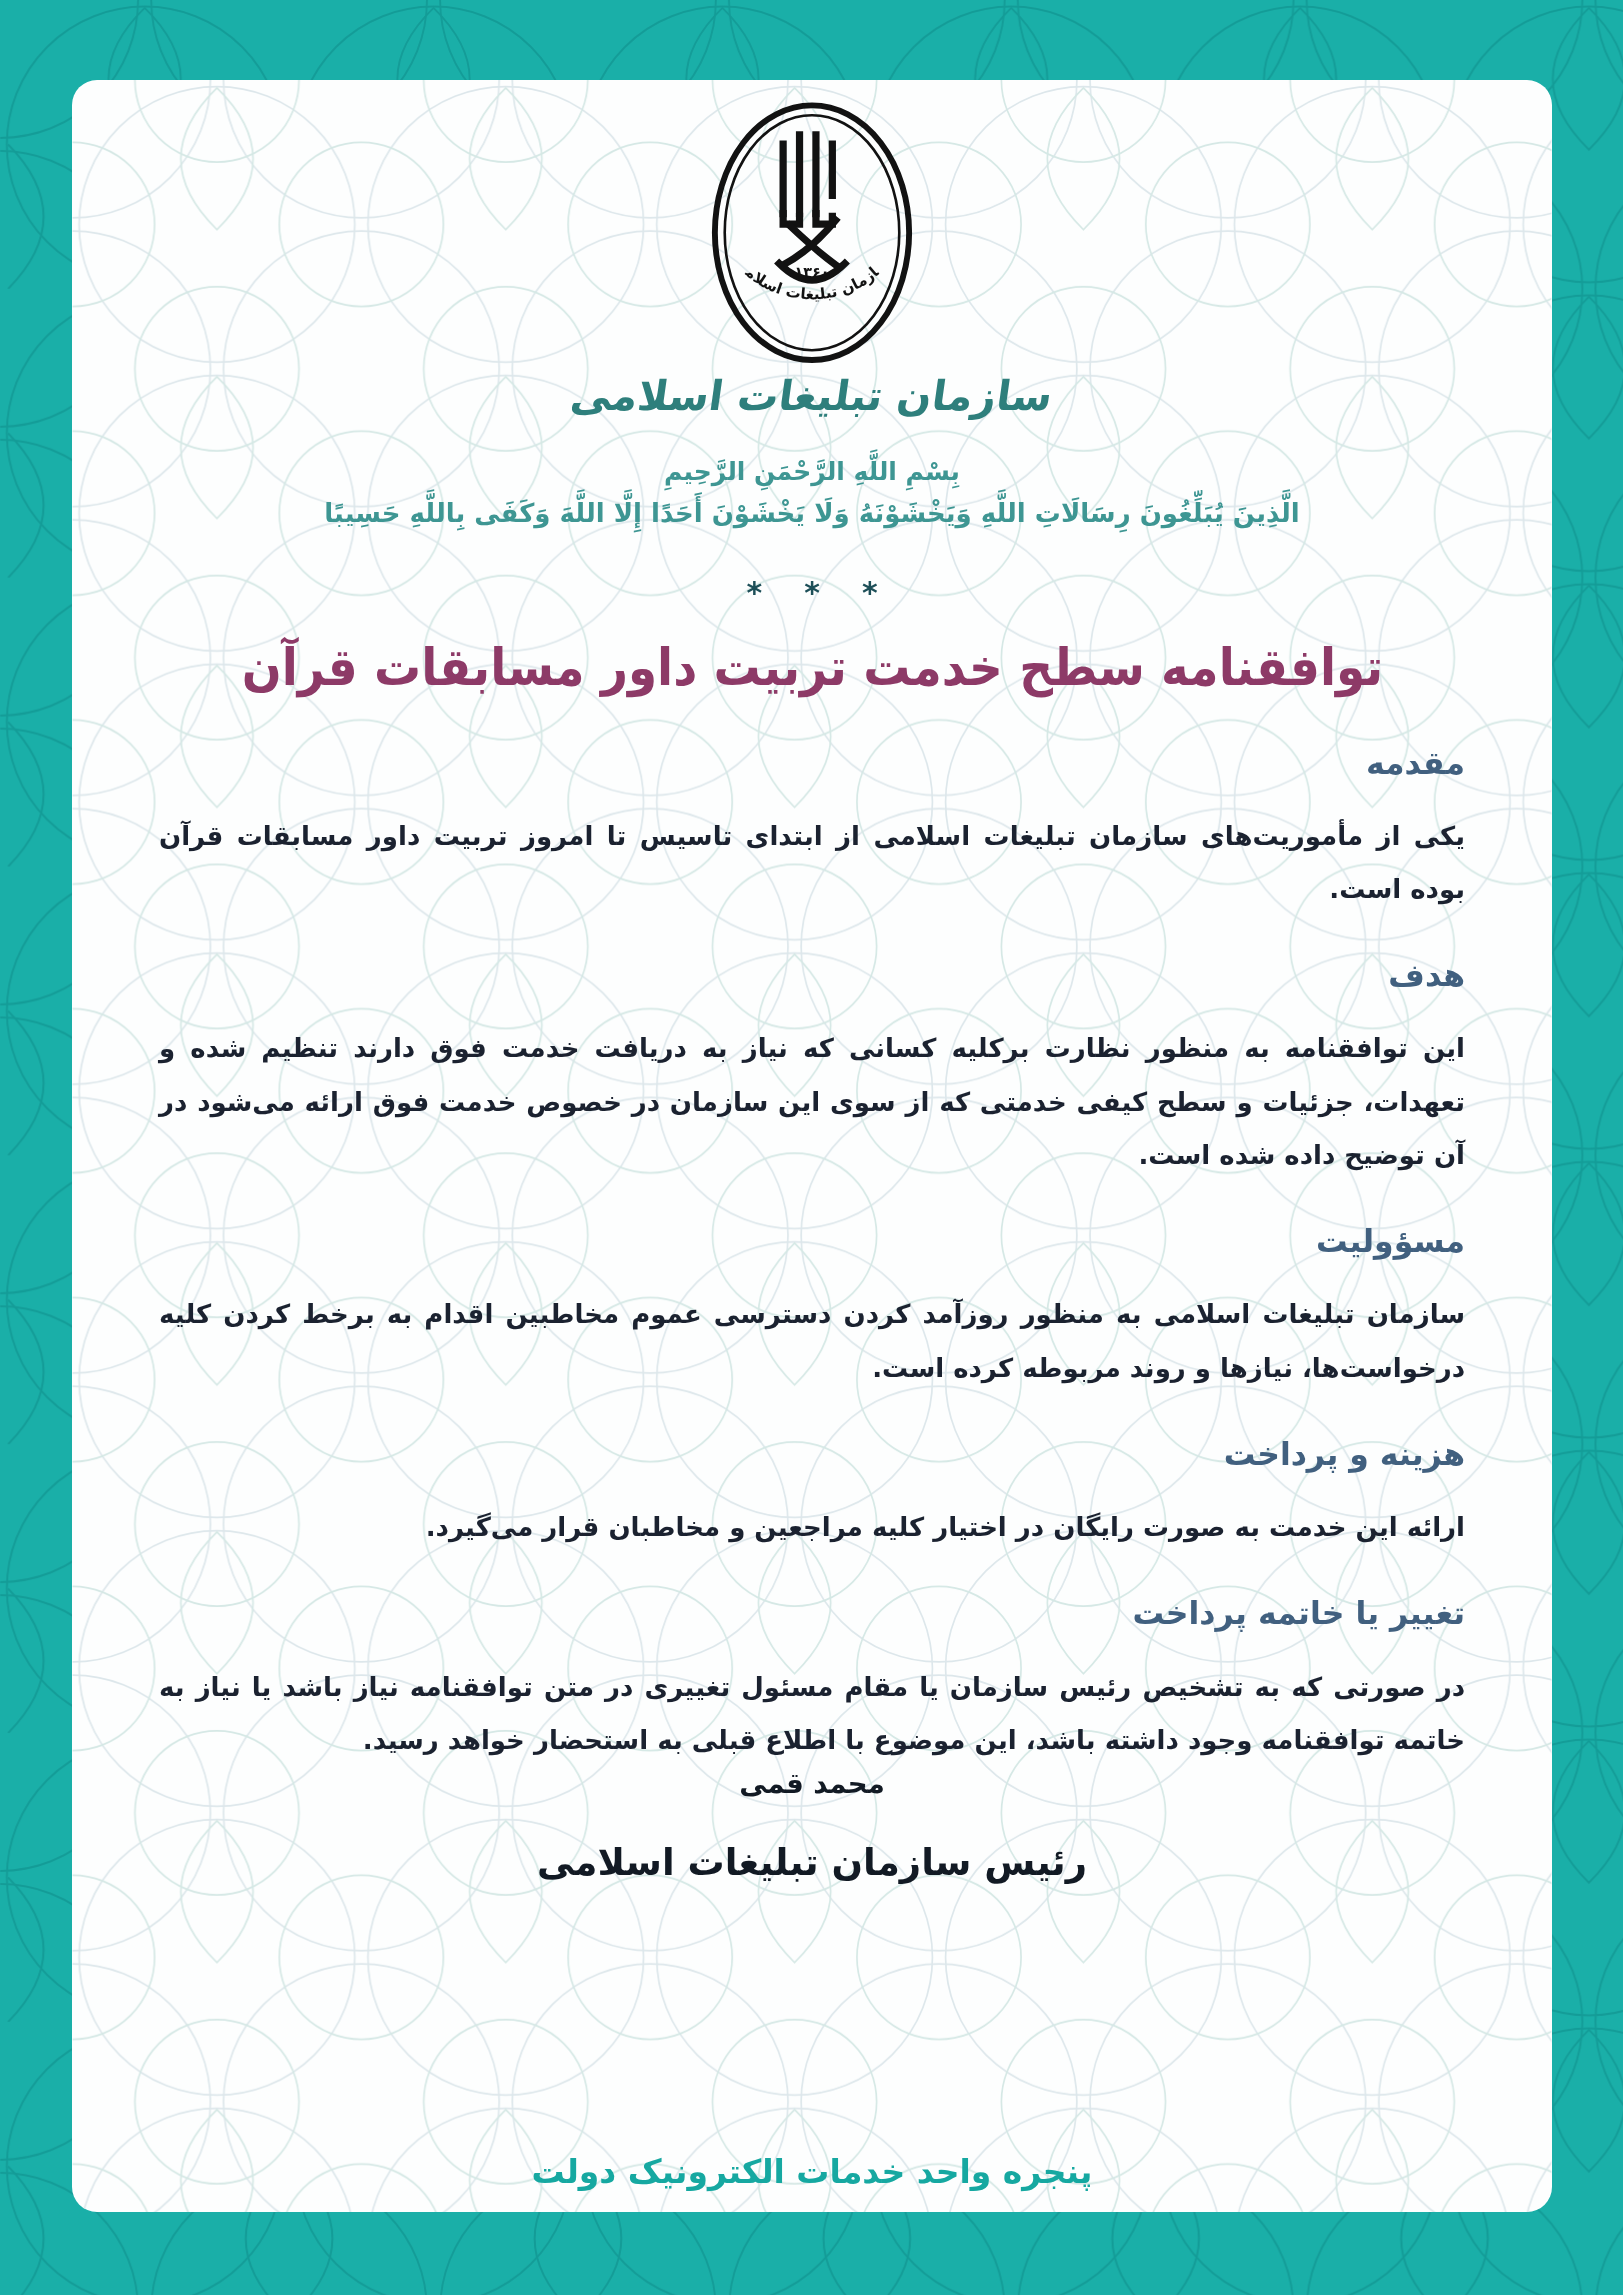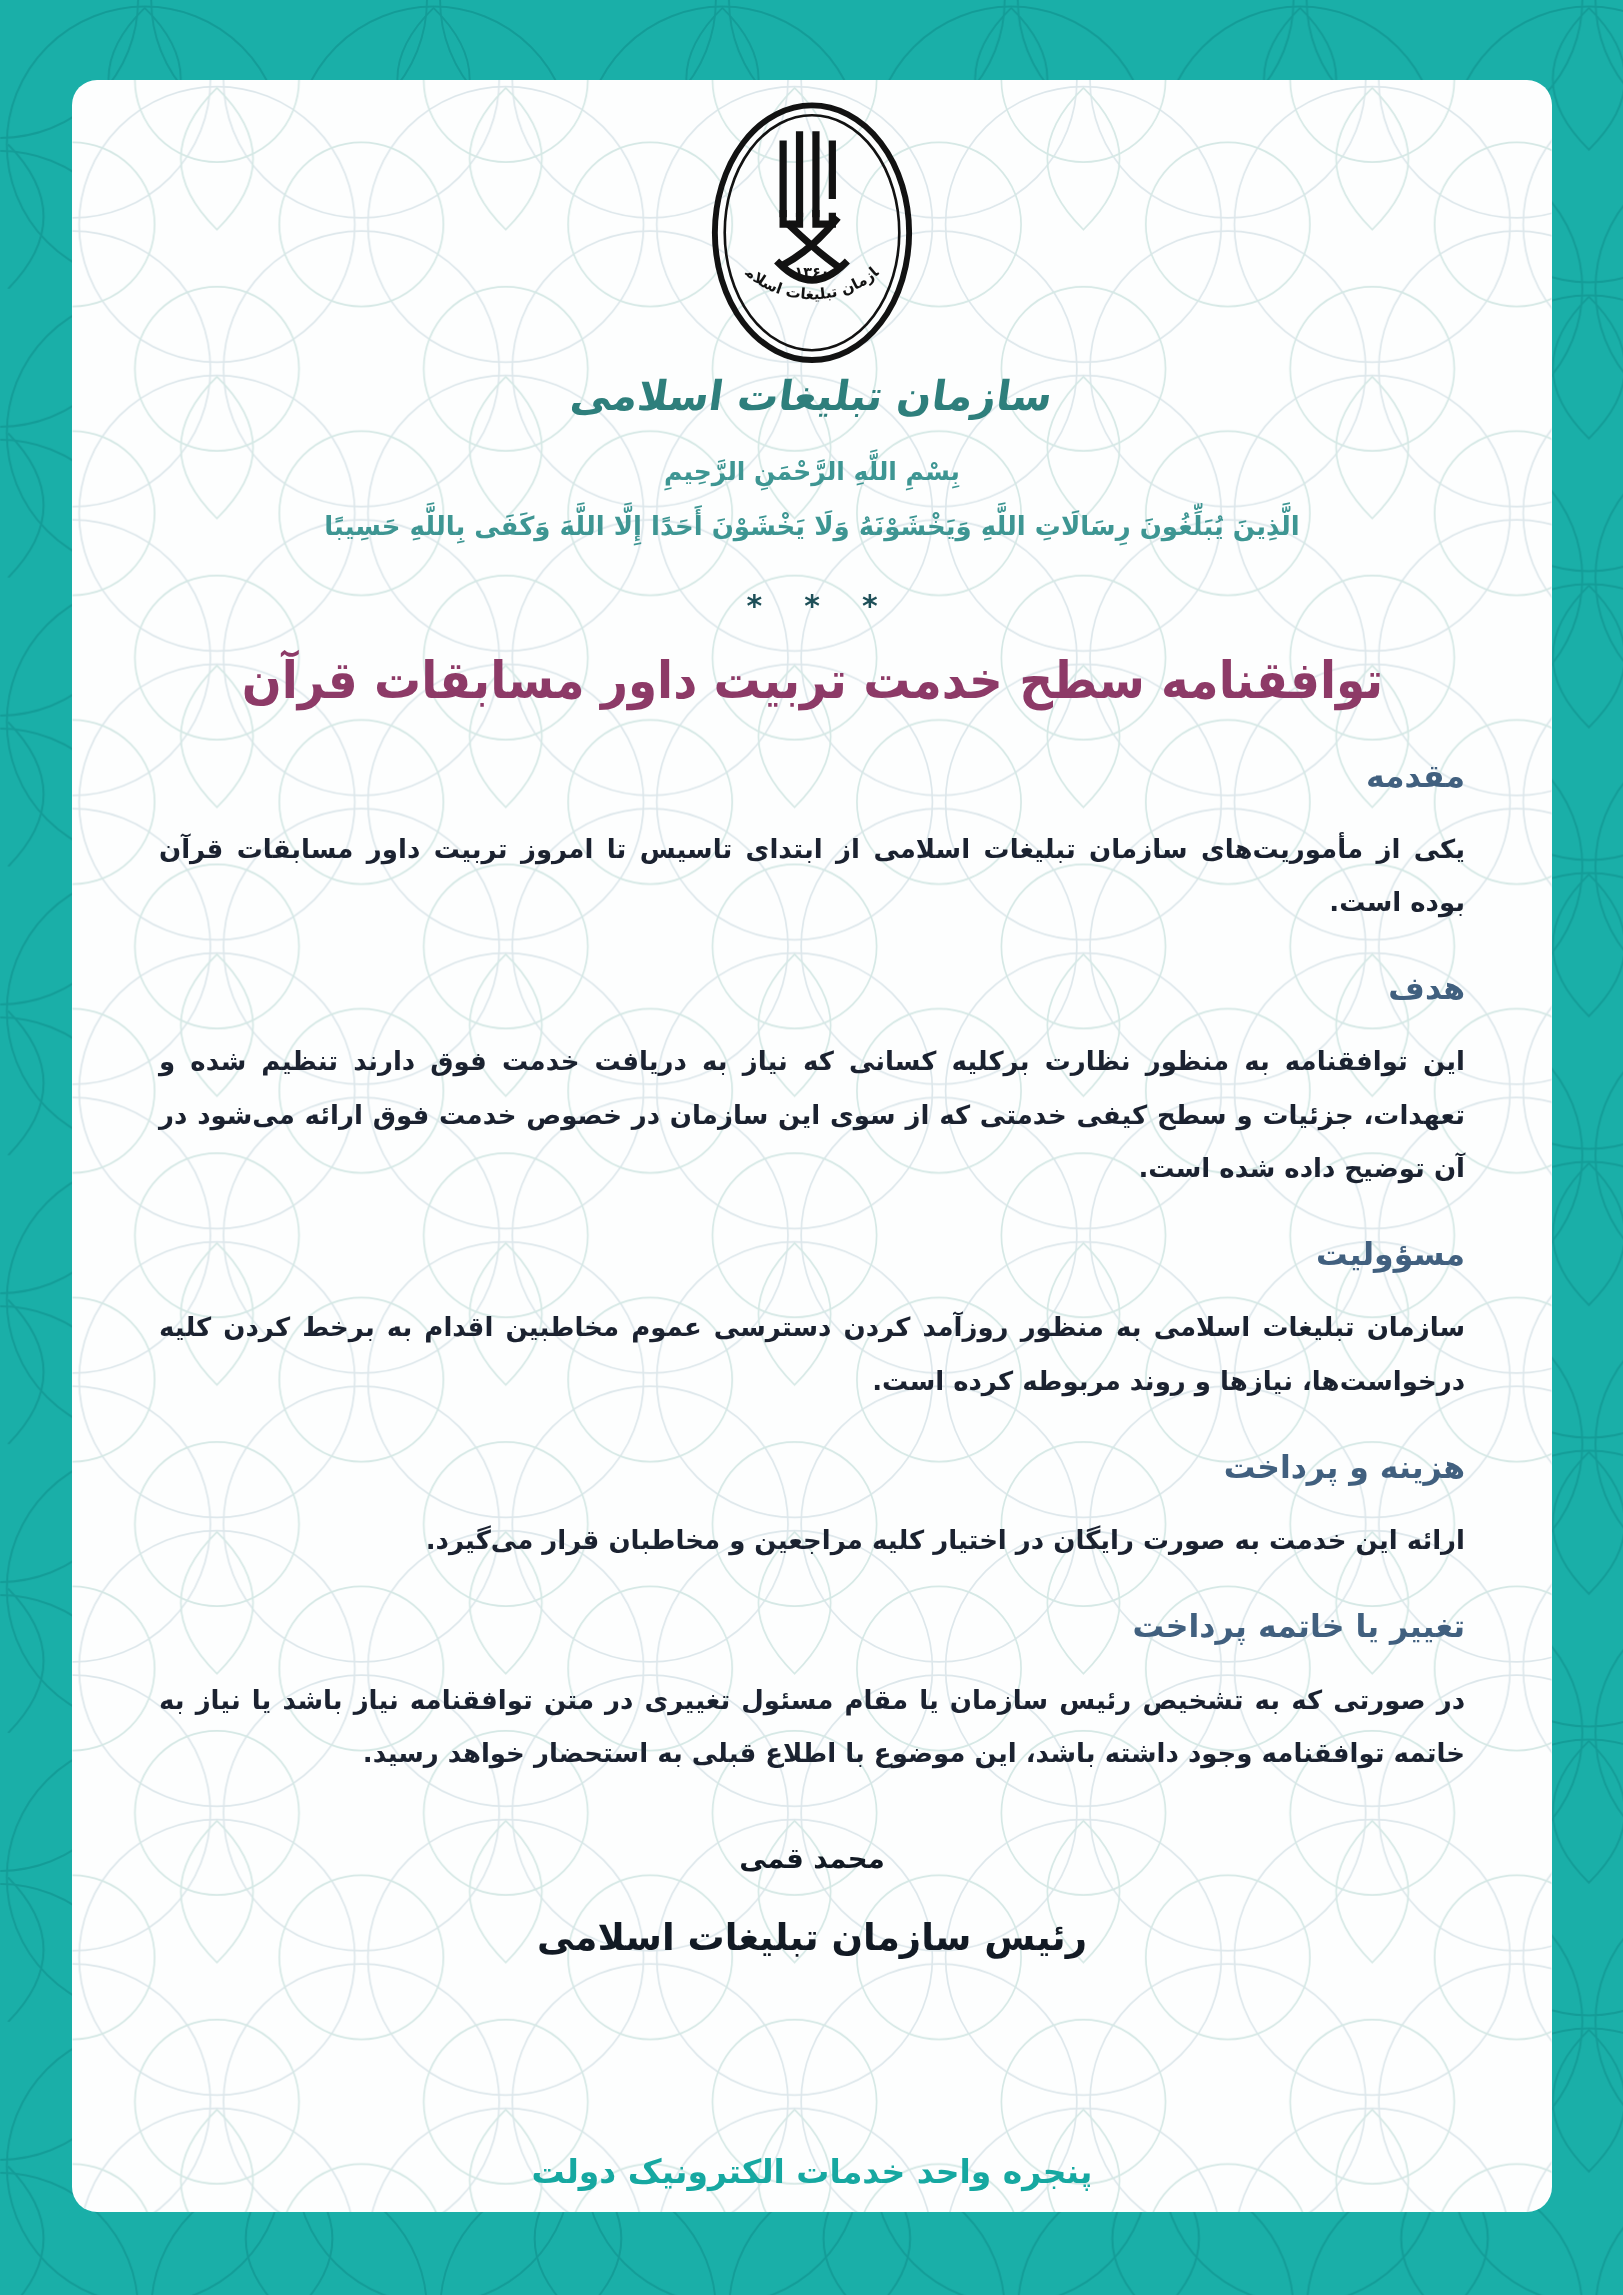--- a/index.html
+++ b/index.html
@@ -21,42 +21,42 @@
     display:flex;flex-direction:column;align-items:center;
     padding:13px 87px 15.8px;
     direction:rtl;
   }
   .logo-svg{margin-top:5.3px;flex:0 0 auto;}
   .calligraphy{
     margin-top:-2.6px;font-size:41px;font-weight:bold;color:#2e7f7c;
     transform:skewX(-8deg);letter-spacing:1.3px;white-space:nowrap;
   }
   .bismillah{margin-top:37px;font-size:25px;font-weight:bold;color:#3e9693;text-align:center;}
-  .verse{margin-top:20px;font-size:26px;font-weight:bold;color:#3e9693;text-align:center;line-height:1.6;}
+  .verse{margin-top:7px;font-size:26px;font-weight:bold;color:#3e9693;text-align:center;line-height:1.6;}
   .separator{
     margin-top:41px;font-size:30px;font-weight:bold;color:#1d4f58;
     letter-spacing:15.8px;text-indent:15.8px;direction:ltr;
   }
   .title{
     margin:22px 0 0;font-size:51px;font-weight:bold;color:#8d3a67;
     text-align:center;transform:scaleX(.92);transform-origin:center;
     white-space:nowrap;line-height:1.4;
   }
   .sections{width:100%;}
   .doc-section{width:100%;}
   .sec-heading{
     margin:37px 0 0;font-size:31.5px;font-weight:bold;color:#41607f;
     text-align:right;line-height:1.4;
   }
   .sec-body{
     margin:25px 0 0;font-size:26px;font-weight:bold;color:#1b2230;
     text-align:justify;line-height:2.05;
   }
   .signature{
-    margin-top:62px;display:flex;flex-direction:column;align-items:center;
+    display:flex;flex-direction:column;align-items:center;
   }
   .sig-name{font-size:27.6px;font-weight:bold;color:#121a24;}
   .sig-role{margin-top:41px;font-size:37px;font-weight:bold;color:#121a24;}
   .footer-label{
     margin-top:auto;font-size:33px;font-weight:bold;color:#16a8a1;
     padding-bottom:5.3px;letter-spacing:-0.7px;white-space:nowrap;
   }
 </style>
 </head>
 <body>

